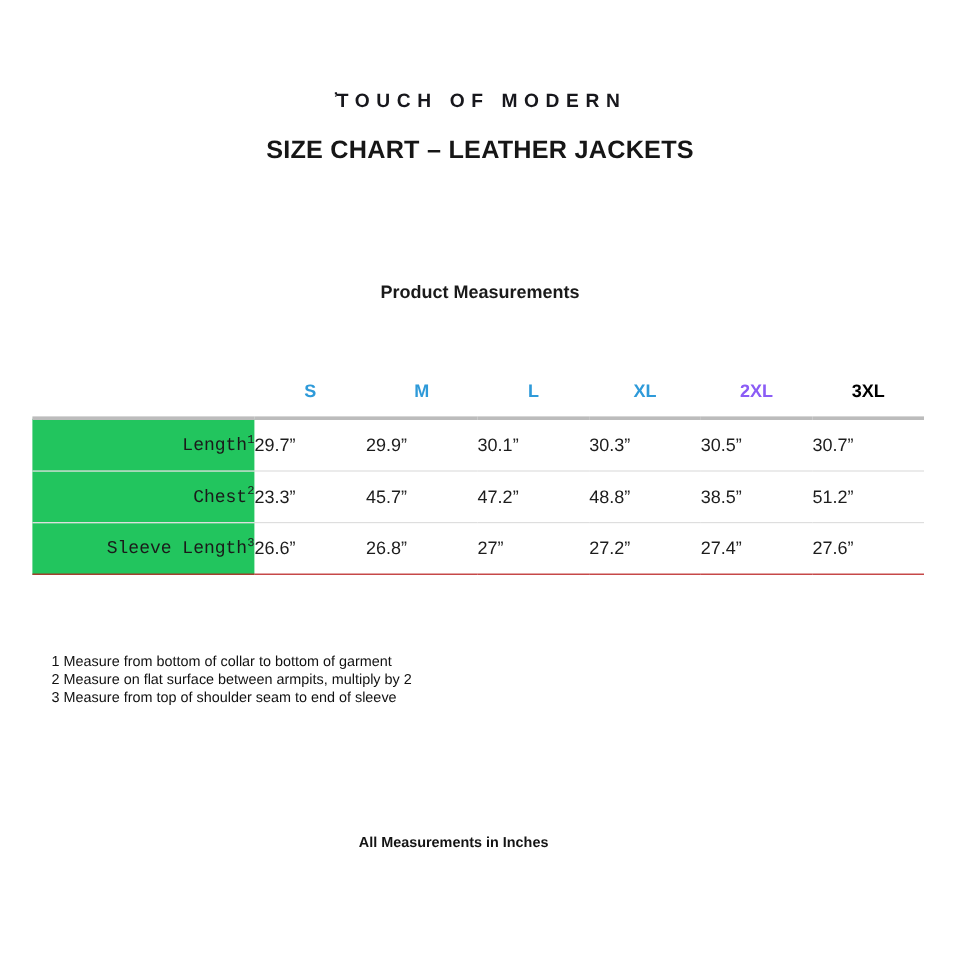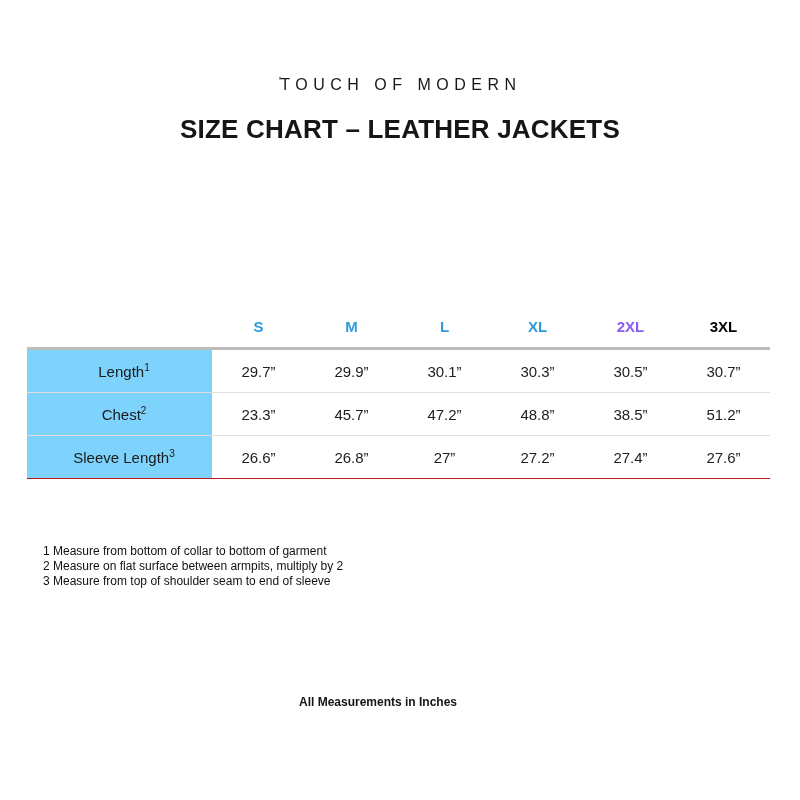--- a/index.html
+++ b/index.html
@@ -7,34 +7,34 @@
     width: 800px; height: 800px;
     background: #ffffff;
     font-family: "Liberation Sans", "DejaVu Sans", sans-serif;
     color: #1d1d1d;
   }
   .page { position: relative; width: 800px; height: 800px; background: #fff; overflow: hidden; }
 
   .brand {
     position: absolute; top: 76px; left: 0; width: 100%;
     text-align: center;
-    font-size: 16px; font-weight: 400;
+    font-size: 16px; font-weight: 700;
     letter-spacing: 5.5px;
     color: #17171c;
     white-space: nowrap;
   }
   .brand-mark {
     font-size: 13px; letter-spacing: 0;
     vertical-align: top; position: relative; top: -2px; margin-right: -1px;
   }
 
   .title {
     position: absolute; top: 114px; left: 0; width: 100%;
     margin: 0; text-align: center;
-    font-size: 26px; font-weight: 600; letter-spacing: 0.2px;
+    font-size: 21px; font-weight: 600; letter-spacing: 0.2px;
     color: #161616;
   }
 
   .subtitle {
     position: absolute; top: 235px; left: 0; width: 100%;
     text-align: center;
     font-size: 15px; font-weight: 600; color: #1a1a1a;
   }
 
   .size-table {
@@ -45,29 +45,30 @@
   .size-table col.label-col { width: 185px; }
   .size-table thead th {
     height: 42px;
     font-size: 15px; font-weight: 700;
     text-align: center; vertical-align: middle;
     border-bottom: 3px solid #bcbcbc;
     padding: 0;
   }
   .size-table tbody td {
     height: 42px;
-    text-align: center; vertical-align: middle;
+    vertical-align: middle;
     border-bottom: 1px solid #dedede;
     padding: 0;
   }
   .size-table tbody tr:last-child td { border-bottom: 1px solid #b91c1c; }
   .size-table td.label-cell {
-    background: #7dd3fc;
-    text-align: center; padding-left: 9px;
+    background: #22c55e;
+    text-align: right; padding-left: 9px;
     color: #1a1a1a;
+    font-family: Liberation Mono, monospace;
   }
   .size-table td.label-cell sup { font-size: 10px; line-height: 0; }
 
   .footnotes {
     position: absolute; left: 43px; top: 544px;
     font-size: 12px; line-height: 15px; color: #111111;
   }
 
   .footer-note {
     position: absolute; top: 695px; left: 0; width: 756px;
@@ -79,20 +80,21 @@
 <body>
 
 <div class="page">
 
   <div class="brand">
     <span class="brand-mark">’</span><span class="brand-name">TOUCH OF MODERN</span>
   </div>
 
   <h1 class="title">SIZE CHART – LEATHER JACKETS</h1>
 
+  <div class="subtitle">Product Measurements</div>
 
   <table class="size-table">
     <colgroup>
       <col class="label-col">
       <col>
         <col>
         <col>
         <col>
         <col>
         <col>

